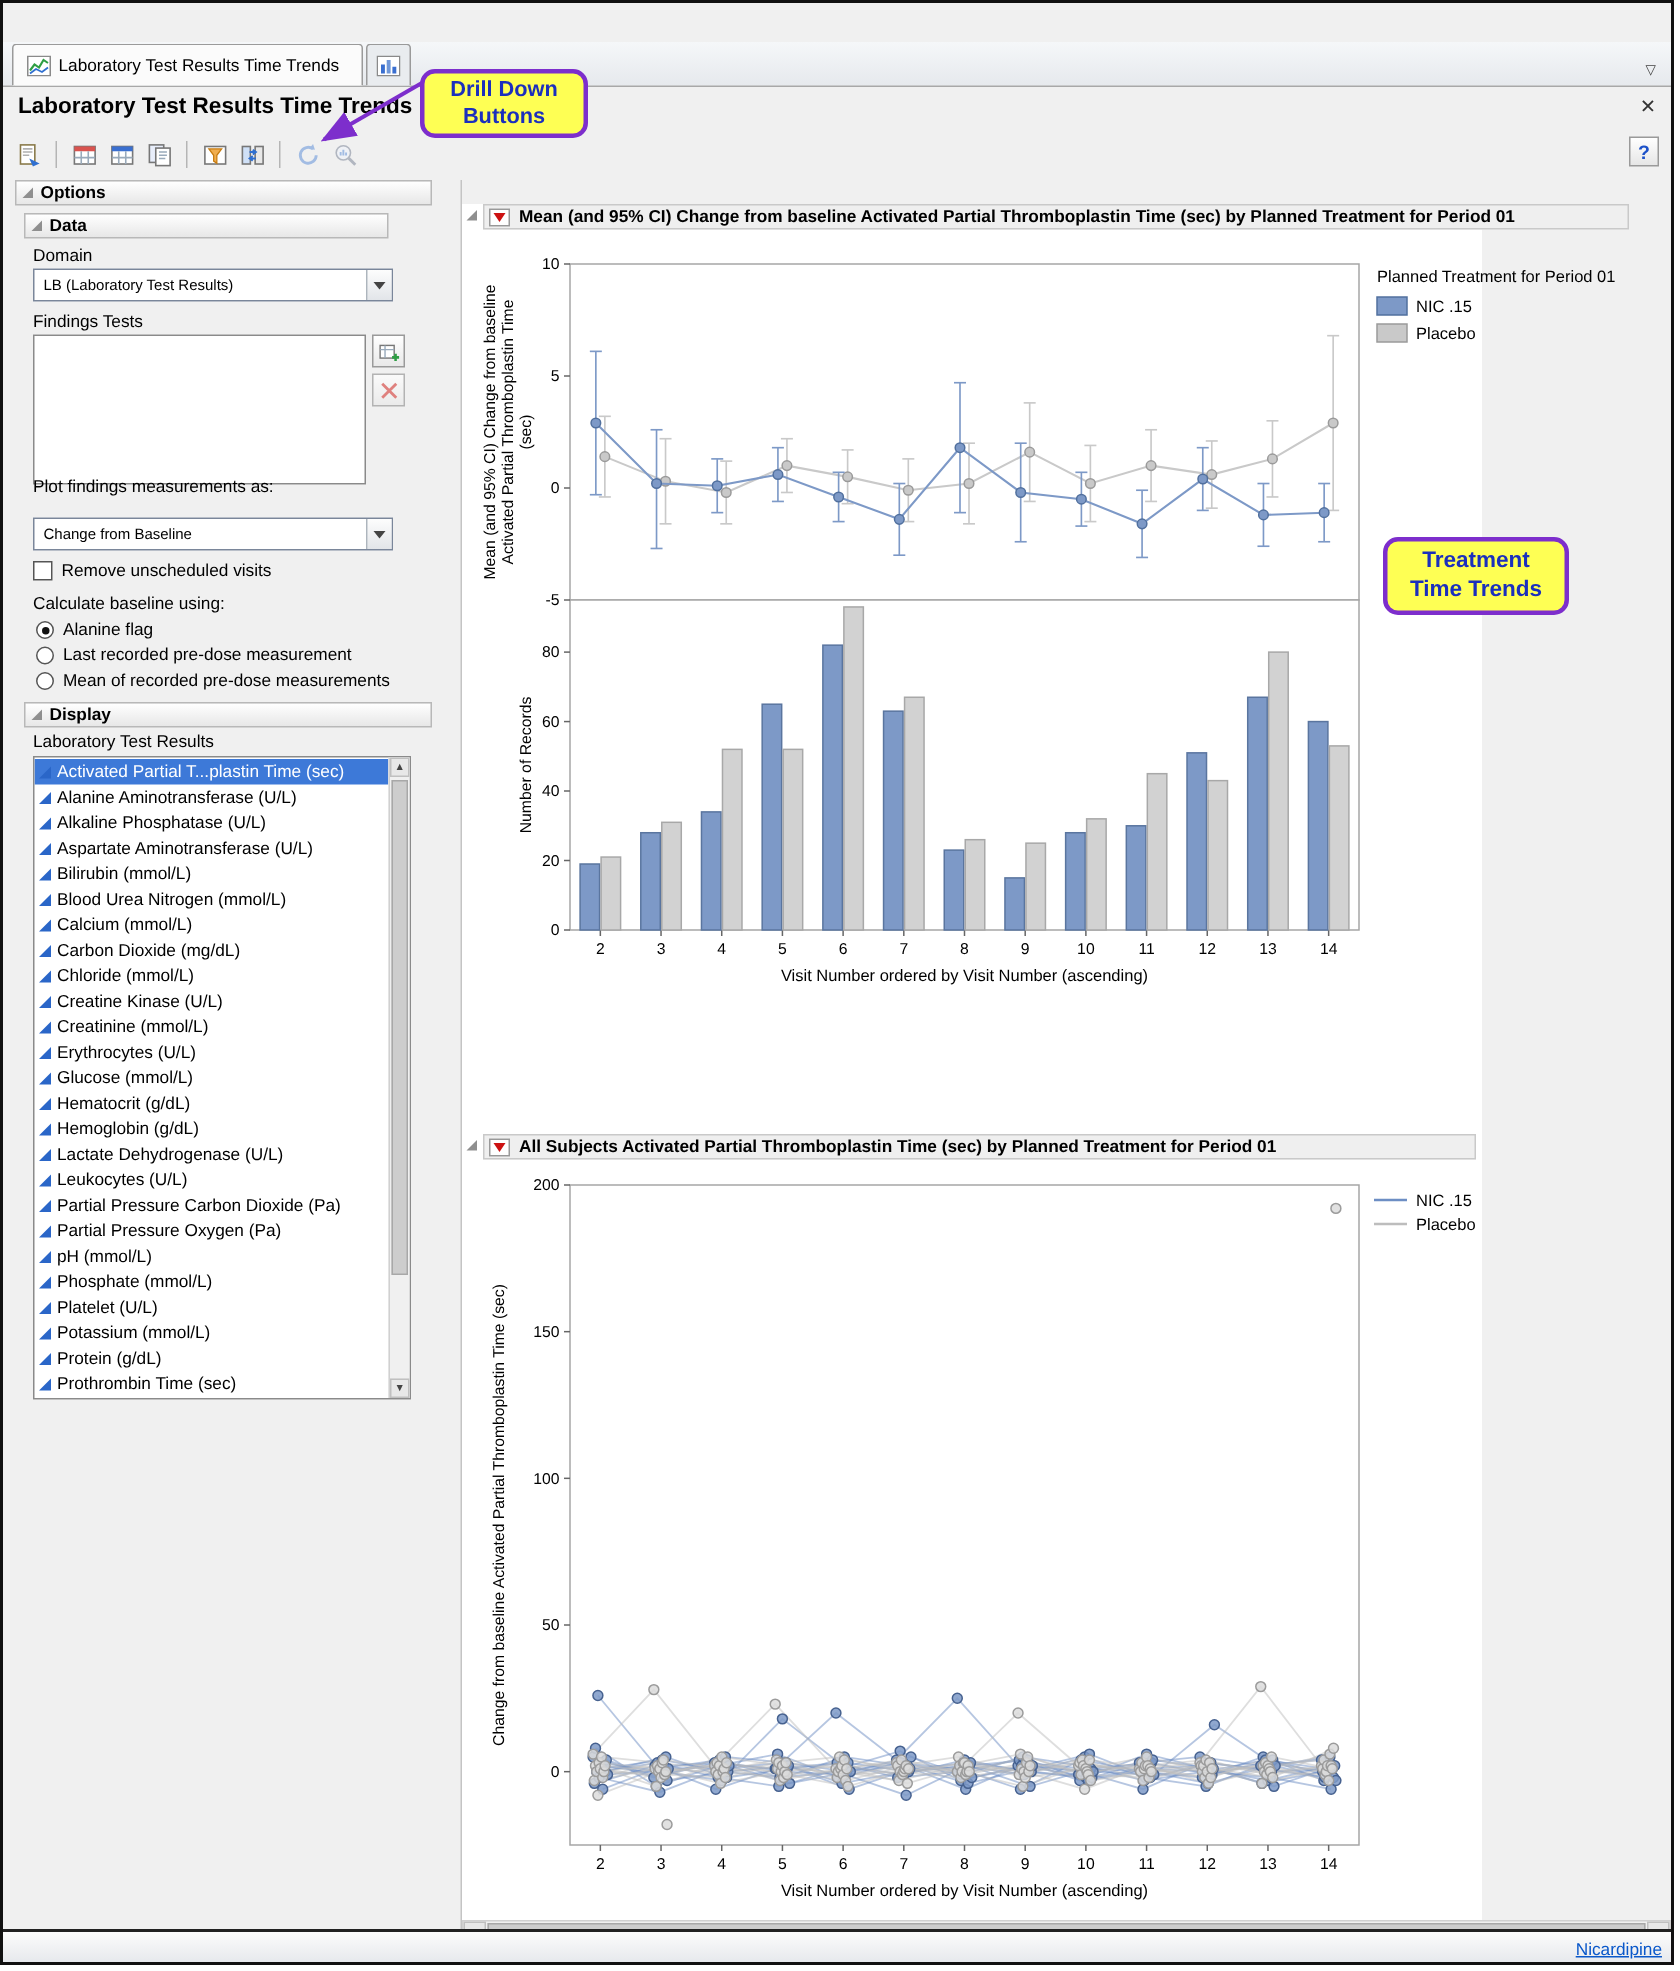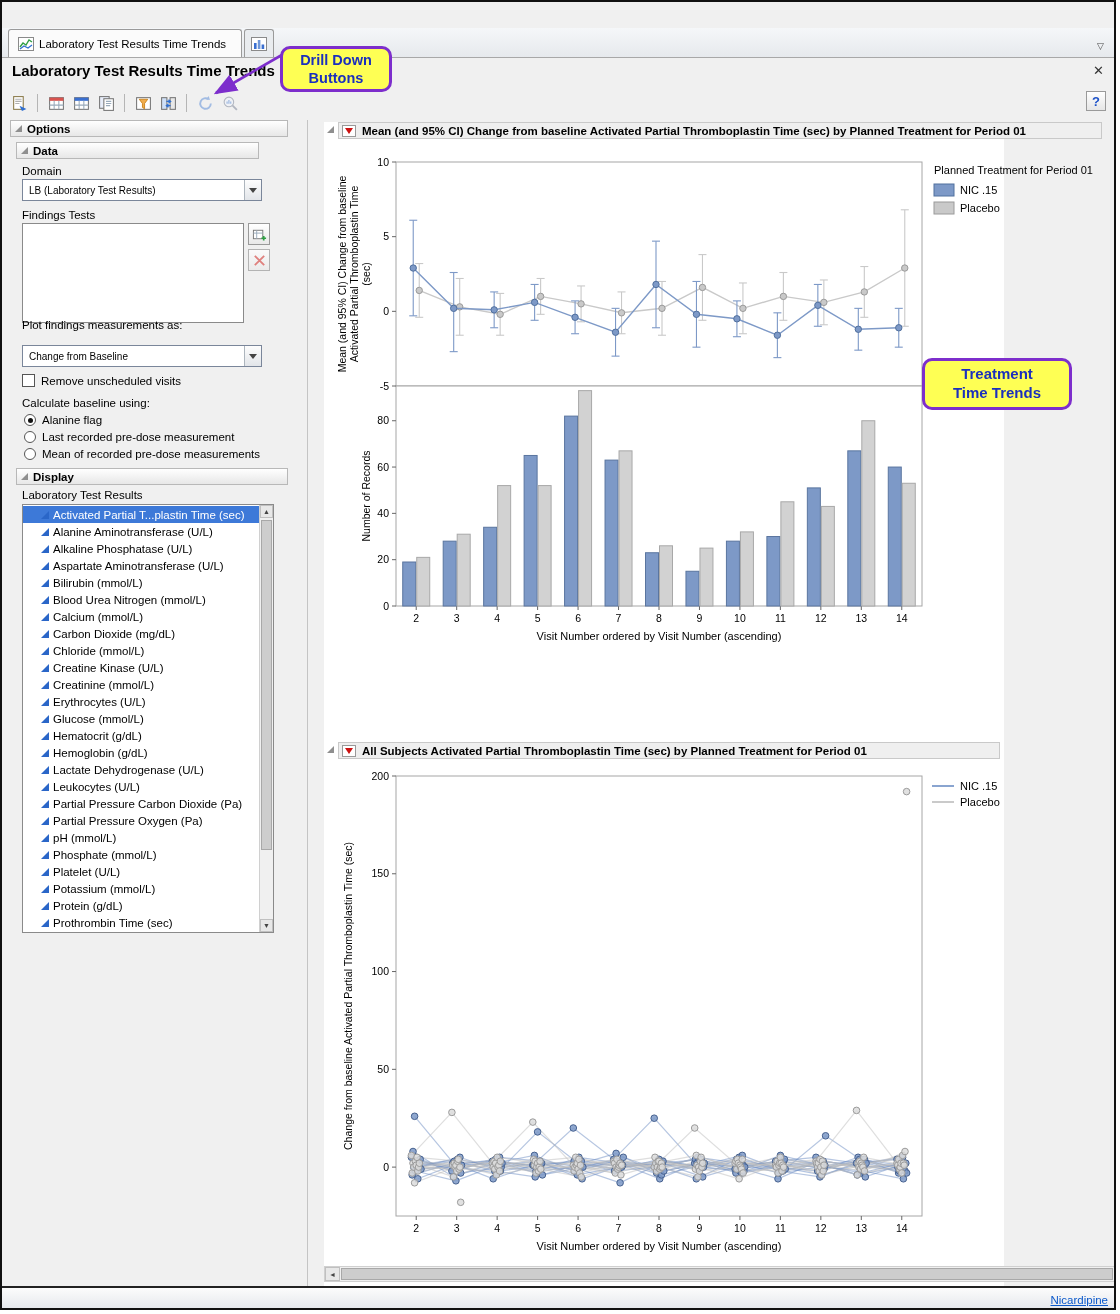--- a/index.html
+++ b/index.html
@@ -58,31 +58,31 @@
     display:flex;align-items:center;justify-content:center;}
   .sqbtn svg{width:15px;height:15px;}
   .chk-row{position:absolute;left:16px;top:254px;display:flex;align-items:center;gap:6px;}
   .chk{width:13px;height:13px;border:1px solid #555;background:#fff;flex:none;}
   .radios{position:absolute;left:18px;top:293px;display:flex;flex-direction:column;gap:4px;}
   .radiorow{display:flex;align-items:center;gap:6px;height:13px;}
   .radio{width:12px;height:12px;border:1px solid #555;border-radius:50%;background:#fff;position:relative;flex:none;}
   .radio.sel::after{content:'';position:absolute;left:3px;top:3px;width:5px;height:5px;border-radius:50%;background:#111;}
   .tests-box{position:absolute;left:16px;top:384px;width:252px;height:429px;background:#fff;border:1px solid #8a8a8a;display:flex;}
   .tests-items{flex:1;overflow:hidden;padding-top:1px;}
-  .lbitem{height:17px;display:flex;align-items:center;gap:4px;padding-left:18px;font-size:11.5px;white-space:nowrap;}
+  .lbitem{height:17px;display:flex;align-items:center;gap:4px;padding-left:3px;font-size:11.5px;white-space:nowrap;}
   .lbitem.sel{background:#3d79d8;color:#fff;}
   .vscroll{width:14px;border-left:1px solid #d0d0d0;background:#f0f0f0;position:relative;flex:none;}
   .vscroll .sbtn{position:absolute;left:0;width:13px;height:13px;font-size:7px;color:#444;
     display:flex;align-items:center;justify-content:center;background:#e8e8e8;border:1px solid #c0c0c0;}
   .vscroll .up{top:0;} .vscroll .dn{bottom:0;}
   .vscroll .thumb{position:absolute;left:1px;top:15px;width:11px;height:330px;background:#cdcdcd;border:1px solid #a8a8a8;}
   .splitter{position:absolute;left:302px;top:118px;width:4px;height:1166px;background:#f0f0f0;border-right:1px solid #c4c4c4;}
 
   
-  .main{position:absolute;left:306px;top:120px;width:680px;height:1166px;background:#fff;margin-left:16px;}
+  .main{position:absolute;left:306px;top:134px;width:680px;height:1166px;background:#fff;}
   .phead{position:absolute;height:17px;background:#efefef;border:1px solid #c9c9c9;
     display:flex;align-items:center;gap:6px;padding-left:3px;font-size:11.5px;font-weight:bold;white-space:nowrap;overflow:hidden;}
   .p1-header{left:14px;top:0;width:764px;}
   .p2-header{left:14px;top:620px;width:662px;}
   .pdisc{position:absolute;left:3px;}
   .p1-disc{top:4px;} .p2-disc{top:624px;}
   .rtbox{width:14px;height:12px;background:#fff;border:1px solid #999;display:flex;align-items:center;justify-content:center;flex:none;}
   .rtri{width:0;height:0;border-left:4px solid transparent;border-right:4px solid transparent;border-top:6px solid #cc1111;}
   #chart-top{position:absolute;left:10px;top:22px;}
   #chart-bottom{position:absolute;left:10px;top:642px;}
@@ -93,21 +93,21 @@
   
   .statusbar{position:absolute;left:0;top:1284px;width:1116px;height:26px;
     background:linear-gradient(#fcfcfc,#e2e5ea);border-top:2px solid #222;}
   .statuslink{position:absolute;right:10px;top:6px;color:#0a58ca;text-decoration:underline;font-size:11.5px;}
 
   
   .callout{position:absolute;background:#feff54;border:3px solid #7d2ecc;border-radius:10px;
     display:flex;flex-direction:column;align-items:center;justify-content:center;
     font-weight:bold;font-size:14.5px;color:#1b2fbd;line-height:1.25;z-index:50;text-align:center;}
   .co-drill{left:278px;top:4px;width:112px;height:46px;margin-top:40px;}
-  .co-treat{left:920px;top:356px;width:150px;height:52px;font-size:15px;}
+  .co-treat{left:920px;top:356px;width:124px;height:52px;font-size:15px;}
   .co-subj{left:930px;top:948px;width:154px;height:54px;font-size:15px;}
   .arrow-overlay{position:absolute;left:0;top:0;z-index:40;pointer-events:none;}
 </style>
 </head>
 <body>
 
 <div class="window">
 
   <div class="tabbar">
     <div class="tab active">

